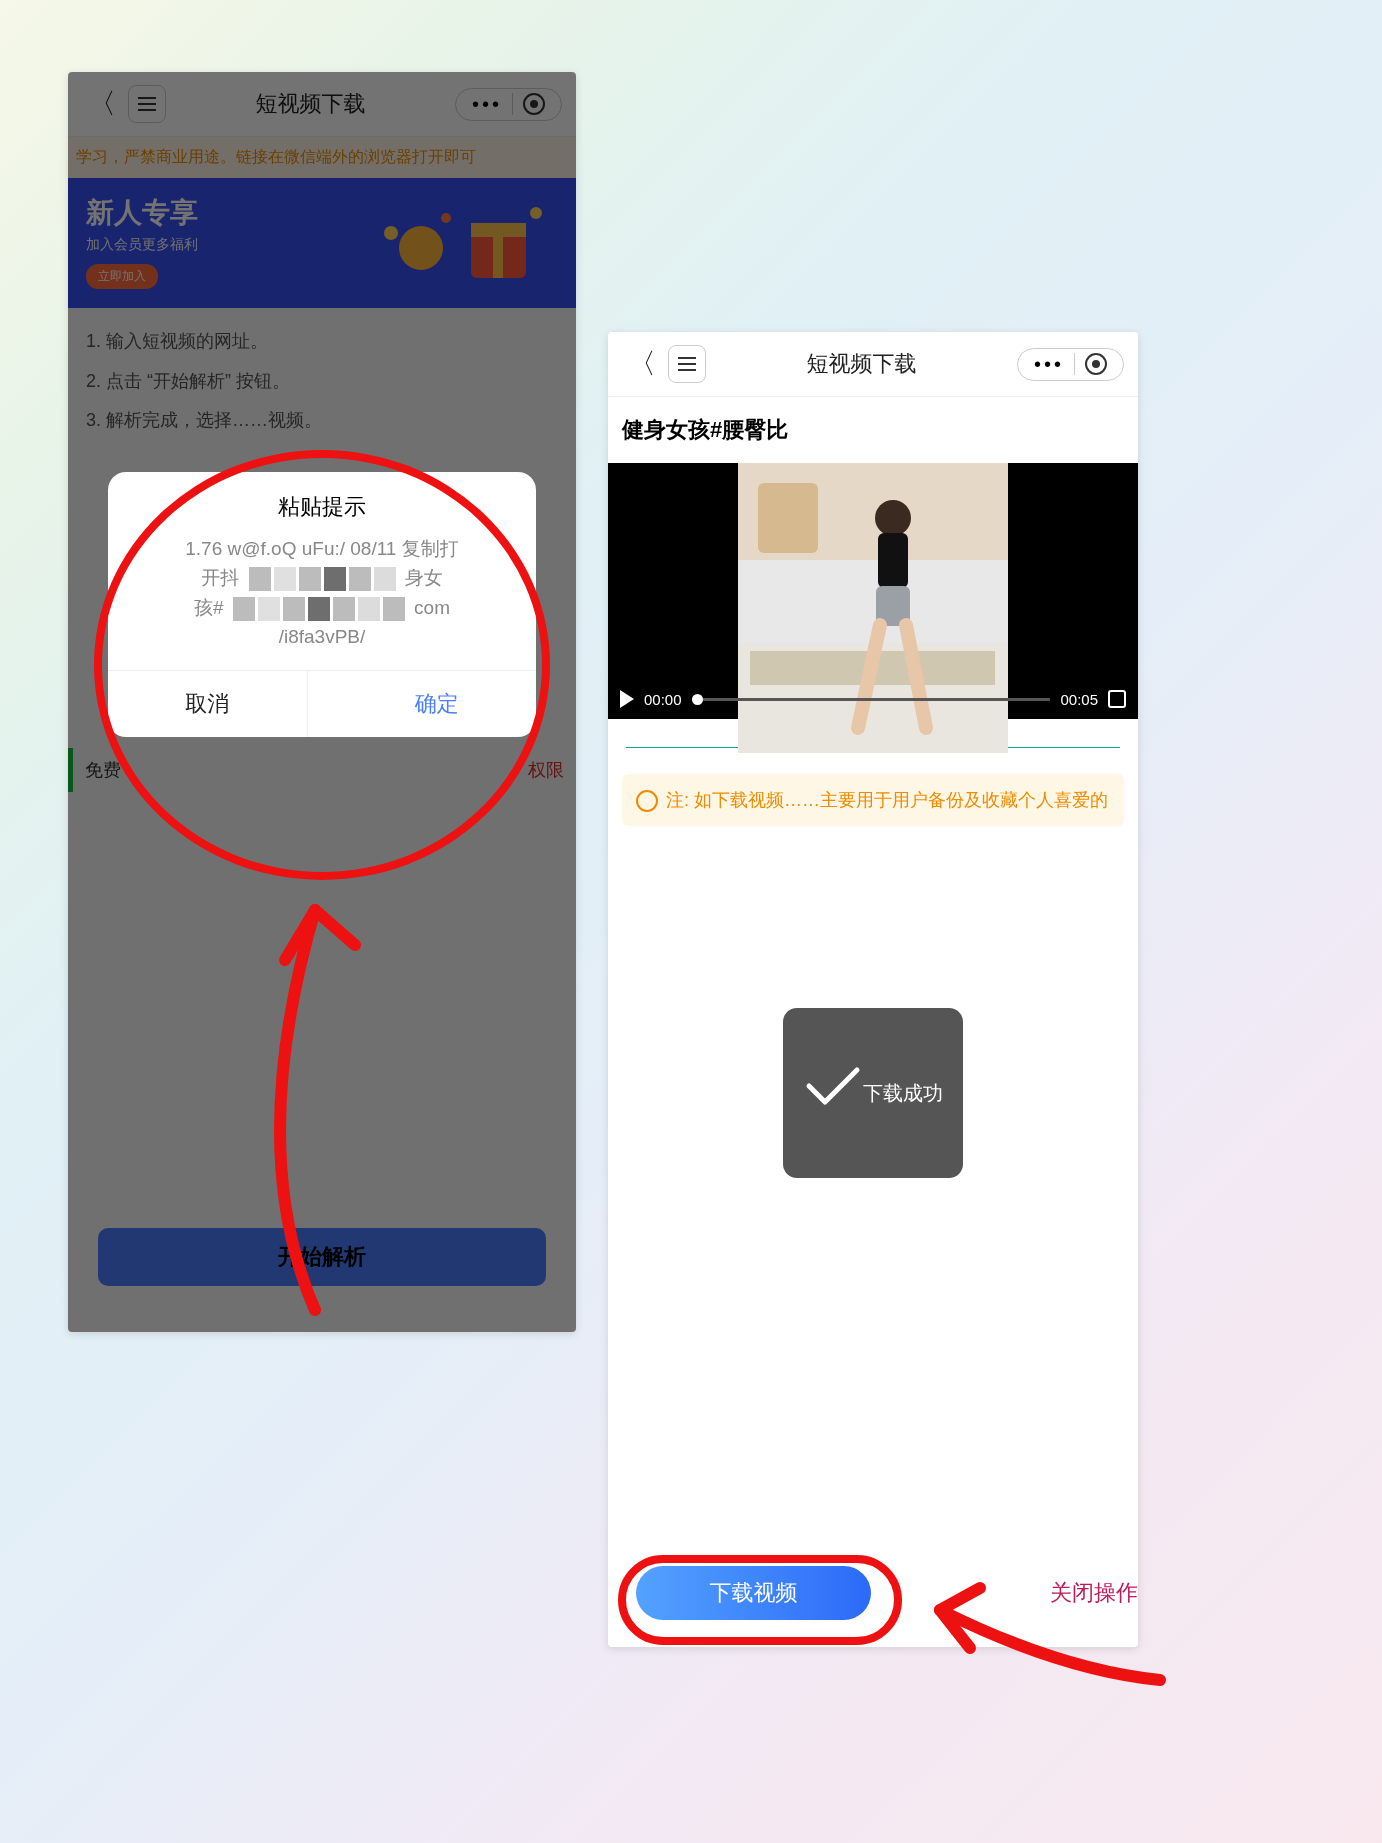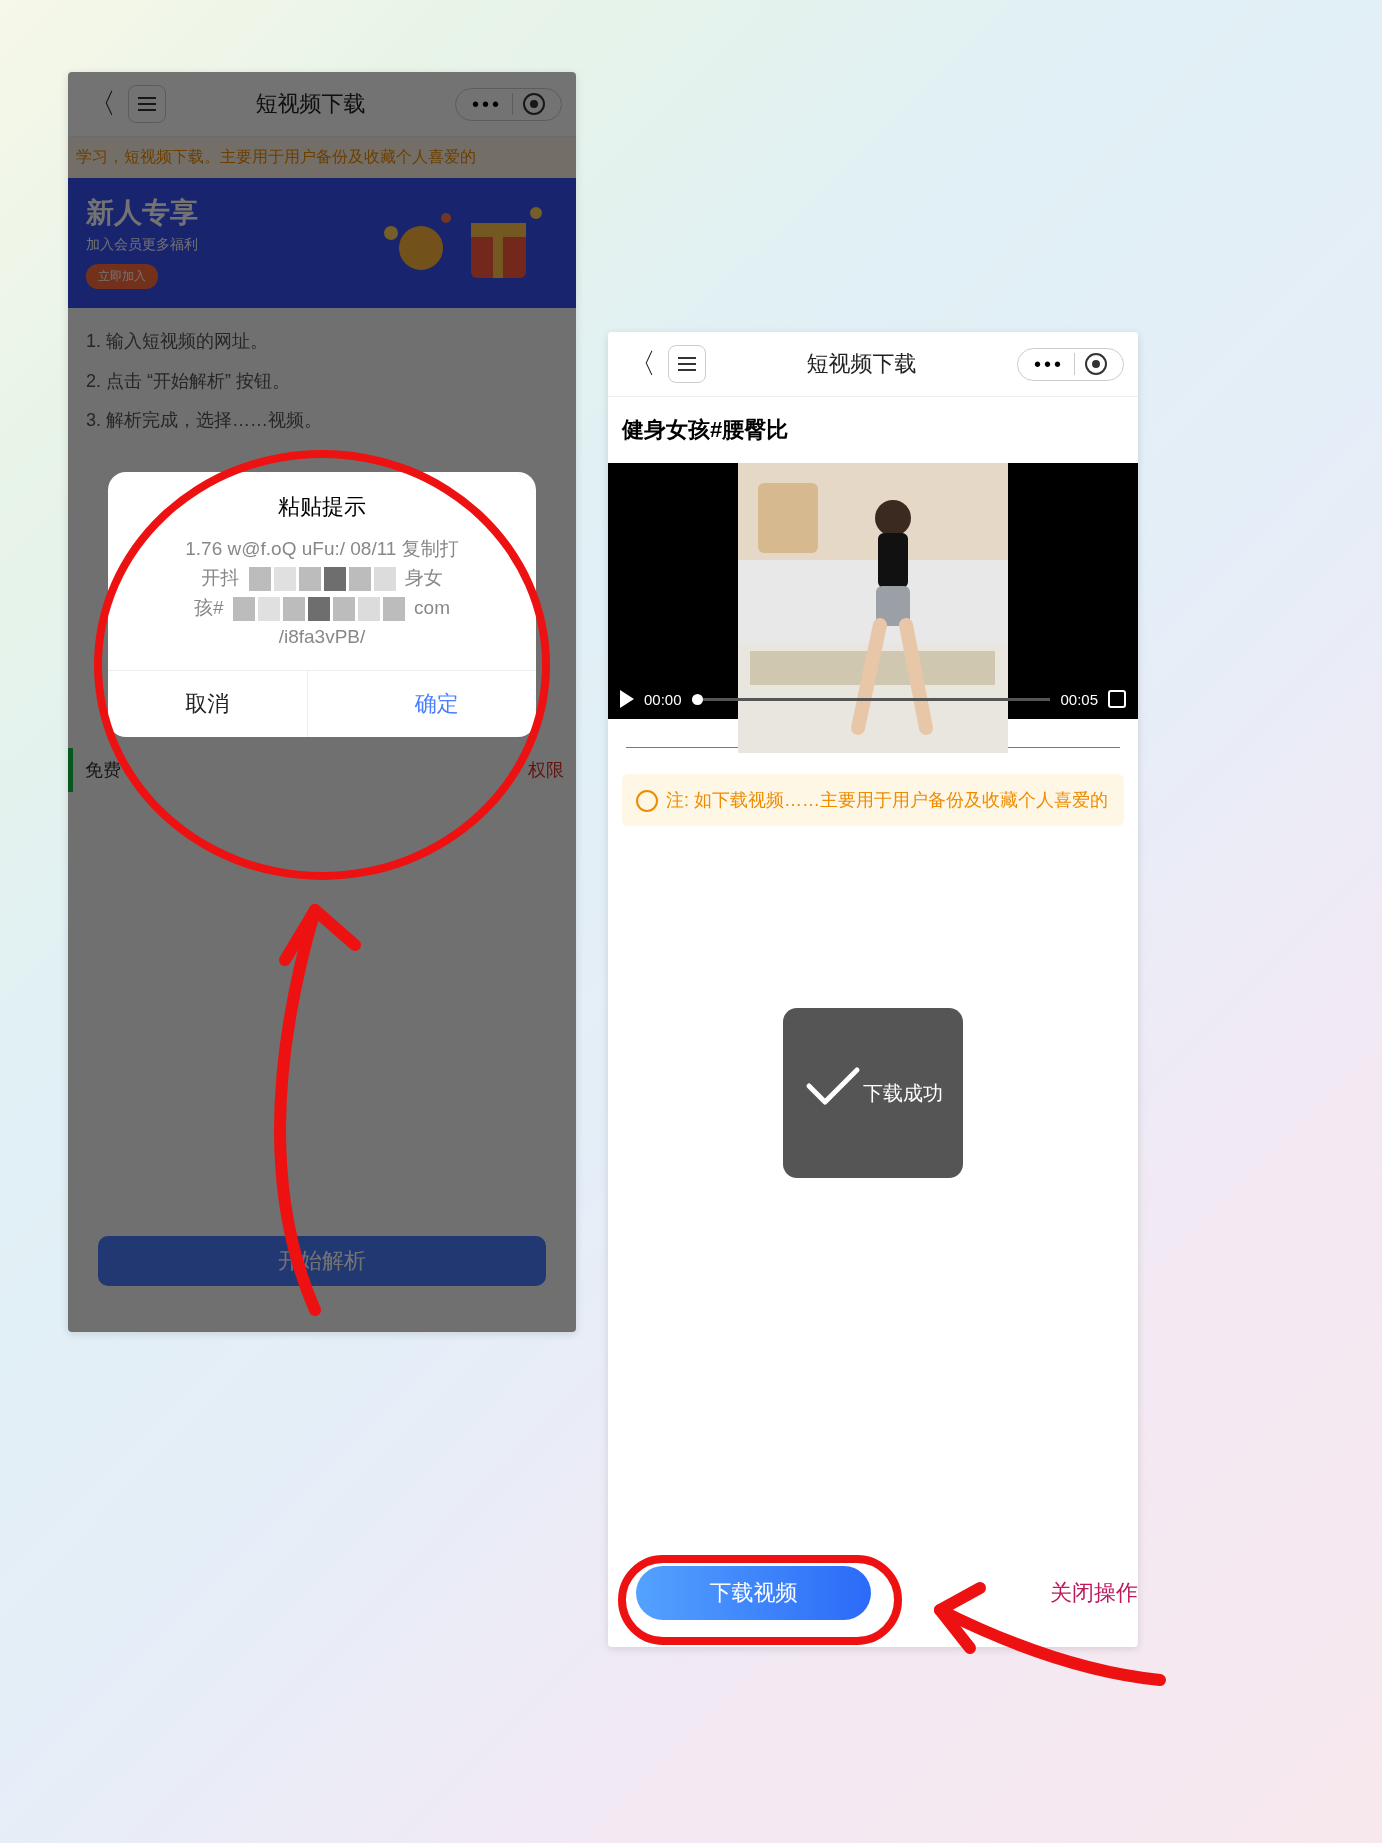--- a/index.html
+++ b/index.html
@@ -26,21 +26,21 @@
     border-radius:4px; overflow:hidden; box-shadow:0 2px 8px rgba(0,0,0,0.12);
   }
   .left .overlay { position:absolute; inset:0; background:rgba(0,0,0,0.55); }
   .notice-bar { background:#fff7e6; color:#ef8b00; font-size:16px; padding:10px 8px; white-space:nowrap; overflow:hidden;}
   .promo { background:#3750f1; height:130px; padding:16px 18px; color:#fff; position:relative;}
   .promo-title{font-size:28px; font-weight:700;}
   .promo-sub{font-size:14px; margin-top:4px; opacity:.95;}
   .promo-btn{display:inline-block; background:#ff6a3d; font-size:12px; padding:4px 12px; border-radius:12px; margin-top:10px;}
   .promo .gift{position:absolute; top:15px; right:15px; width:200px; height:100px;}
   .steps { padding:14px 18px; font-size:18px; color:#555; line-height:2.2;}
-  .start-btn { position:absolute; left:30px; right:30px; bottom:46px; height:50px; background:#4a7dff; color:#ffffff; font-size:22px; border-radius:10px; display:flex; align-items:center; justify-content:center;}
+  .start-btn { position:absolute; left:30px; right:30px; bottom:46px; height:58px; background:#4a7dff; color:#000000; font-size:22px; border-radius:10px; display:flex; align-items:center; justify-content:center;font-weight:bold;}
   .under-bar{ position:absolute; left:0; right:0; top:676px; height:44px; display:flex;}
   .under-bar .seg{ flex:1; display:flex; align-items:center; padding-left:12px; font-size:18px; color:#333;}
   .under-bar .seg:first-child{ border-left:5px solid #10c342;}
   .under-bar .seg span.red{color:#d93030;}
   
   .dialog { position:absolute; top:400px; left:40px; right:40px; background:#fff; border-radius:18px; z-index:5; overflow:hidden;}
   .dialog-title{ text-align:center; font-size:22px; font-weight:500; padding:20px 0 12px;}
   .dialog-body { color:#888; font-size:19px; line-height:1.55; padding:0 26px 18px; text-align:center;}
   .dialog-body .mosaic{ display:inline-flex; vertical-align:middle; gap:3px; margin:0 4px;}
   .dialog-body .mosaic i{ width:22px; height:24px; background:#bcbcbc; display:inline-block;}
@@ -94,21 +94,21 @@
         <span></span>
         <span></span>
       </div>
     <div class="ph-title">短视频下载</div>
     <div class="ph-pill">
       <div class="ph-dots">•••</div>
       <div class="ph-sep"></div>
       <div class="ph-target"></div>
     </div>
   </div>
-  <div class="notice-bar">学习，短视频下载。主要用于用户备份及收藏个人喜爱的</div>
+  <div class="notice-bar">学习，严禁商业用途。链接在微信端外的浏览器打开即可</div>
   <div class="promo">
     <div class="promo-title">新人专享</div>
     <div class="promo-sub">加入会员更多福利</div>
     <div class="promo-btn">立即加入</div>
     <svg class="gift" viewBox="0 0 200 100">
       <rect x="110" y="30" width="55" height="55" rx="6" fill="#ff5a3c"></rect>
       <rect x="110" y="30" width="55" height="14" fill="#ffc34a"></rect>
       <rect x="132" y="30" width="10" height="55" fill="#ffc34a"></rect>
       <circle cx="60" cy="55" r="22" fill="#ffb43a"></circle>
       <circle cx="30" cy="40" r="7" fill="#ffd257"></circle>

